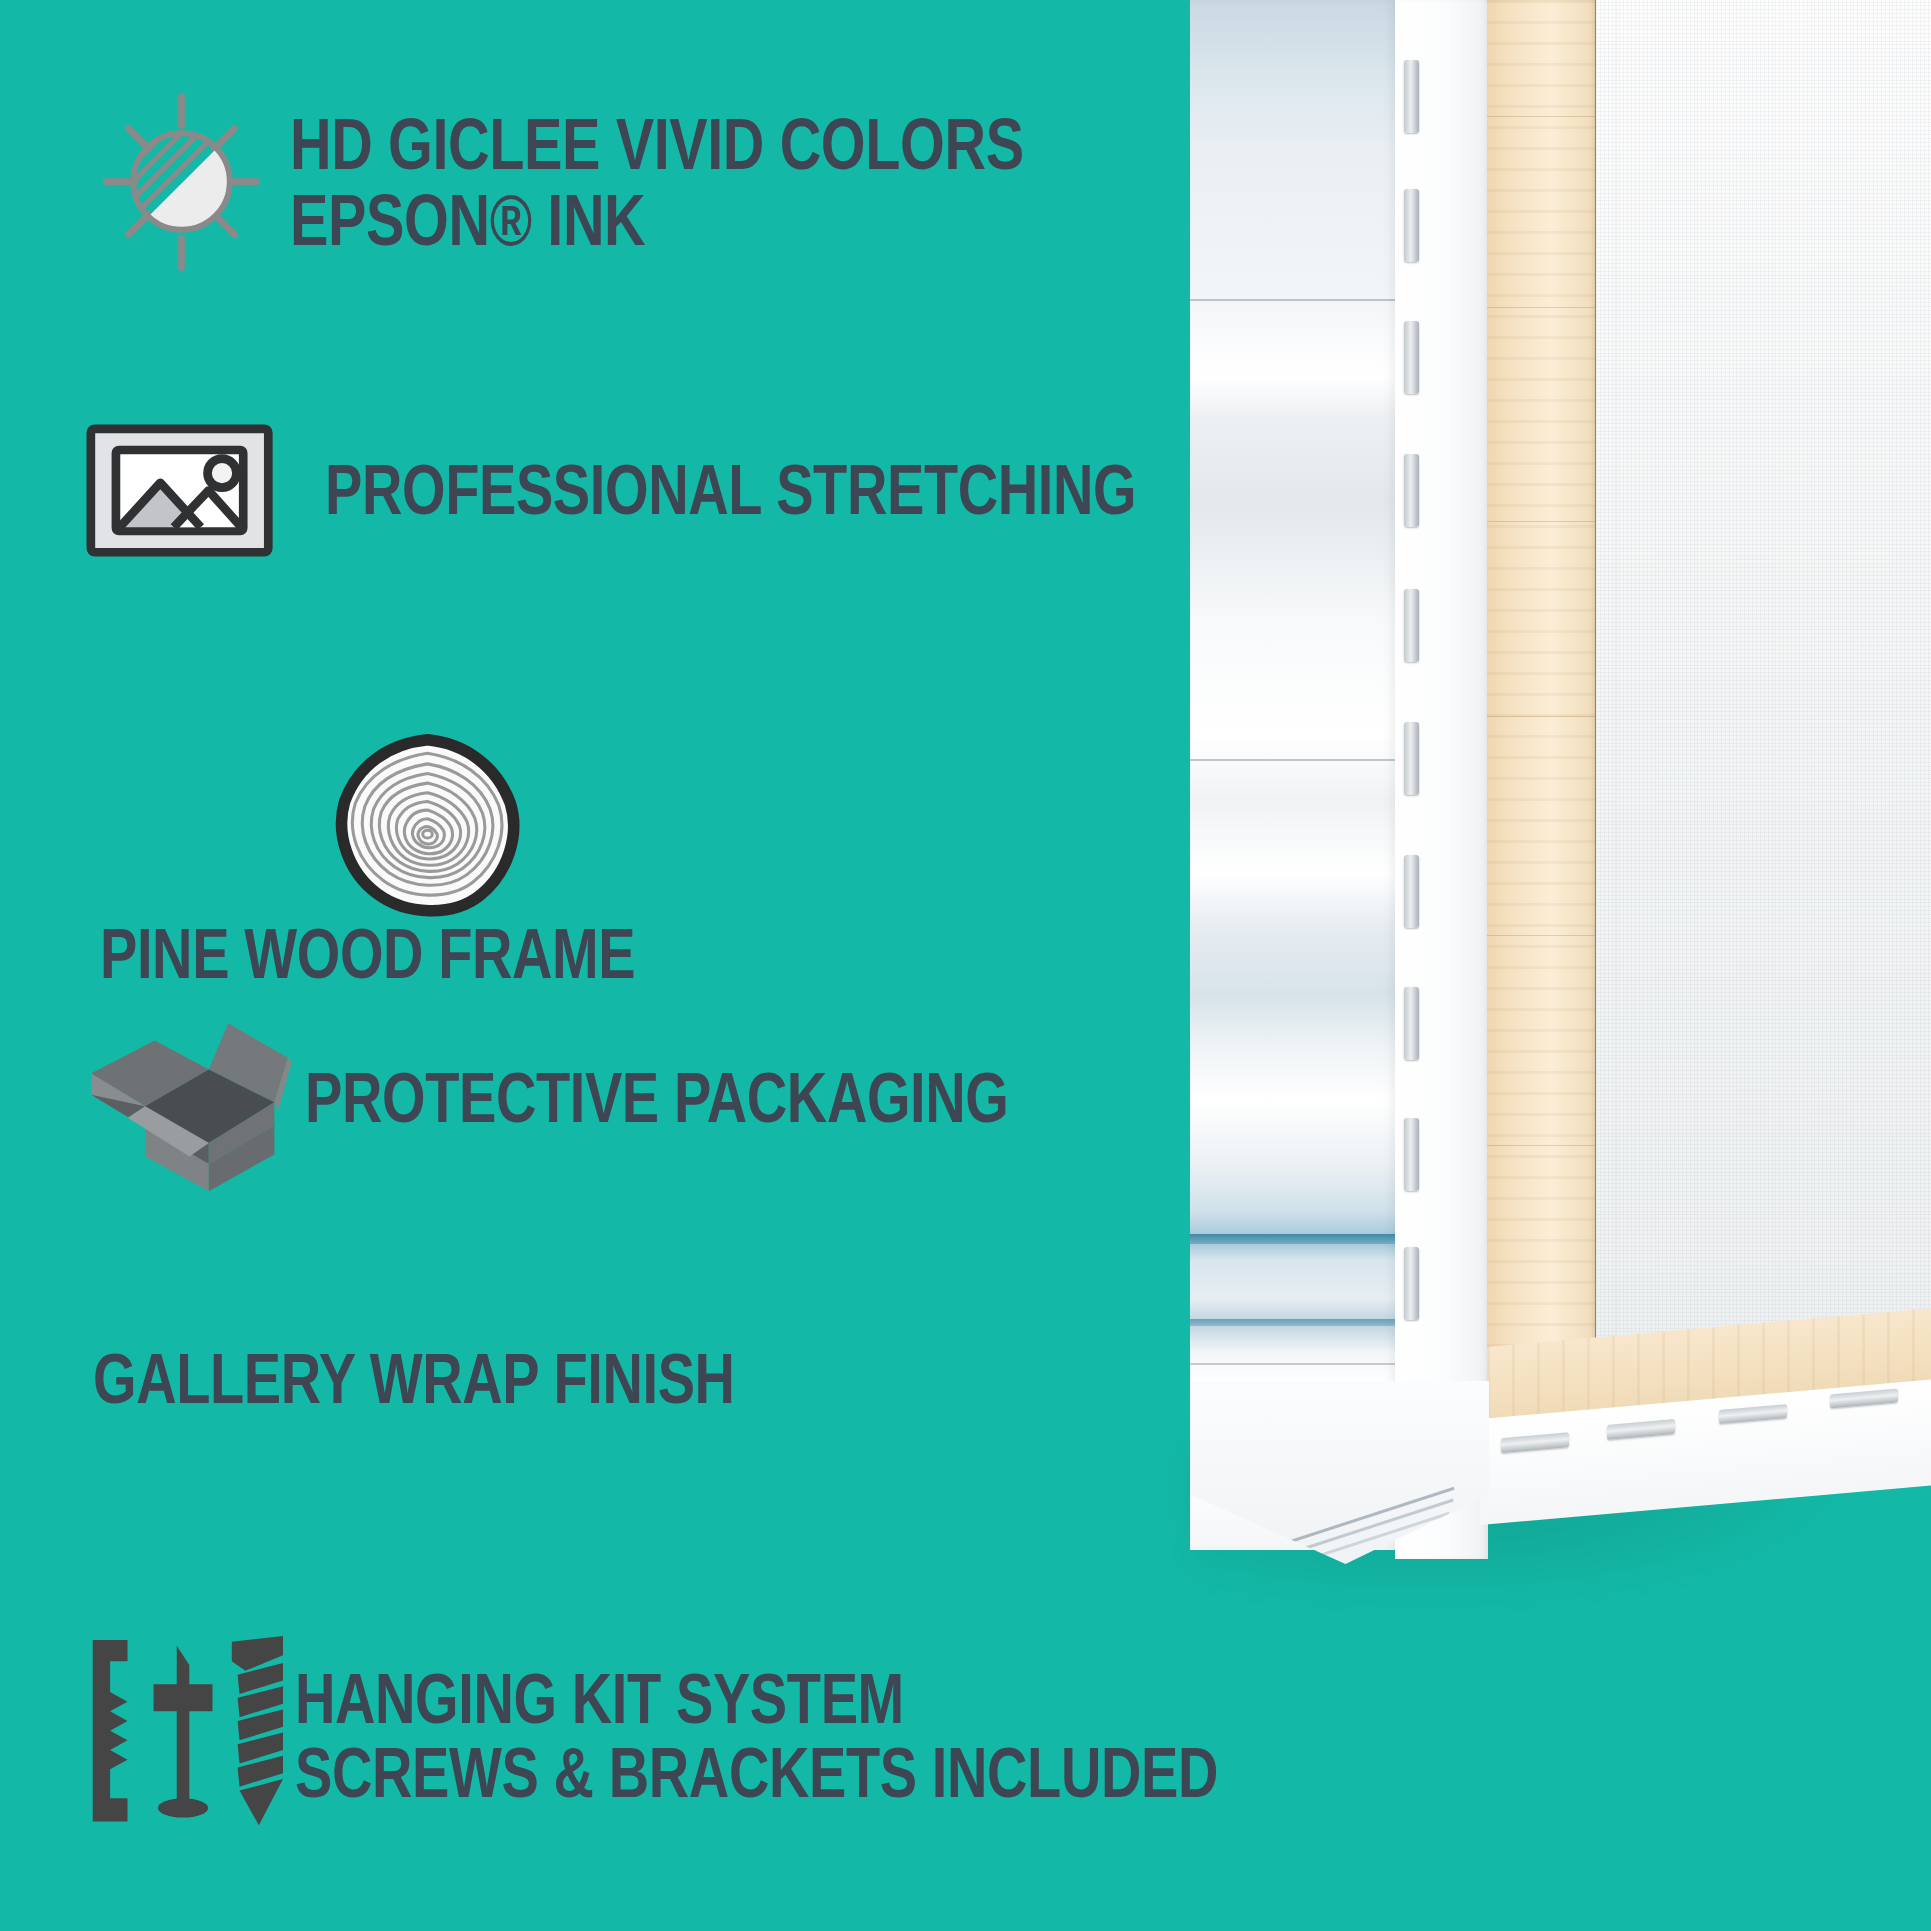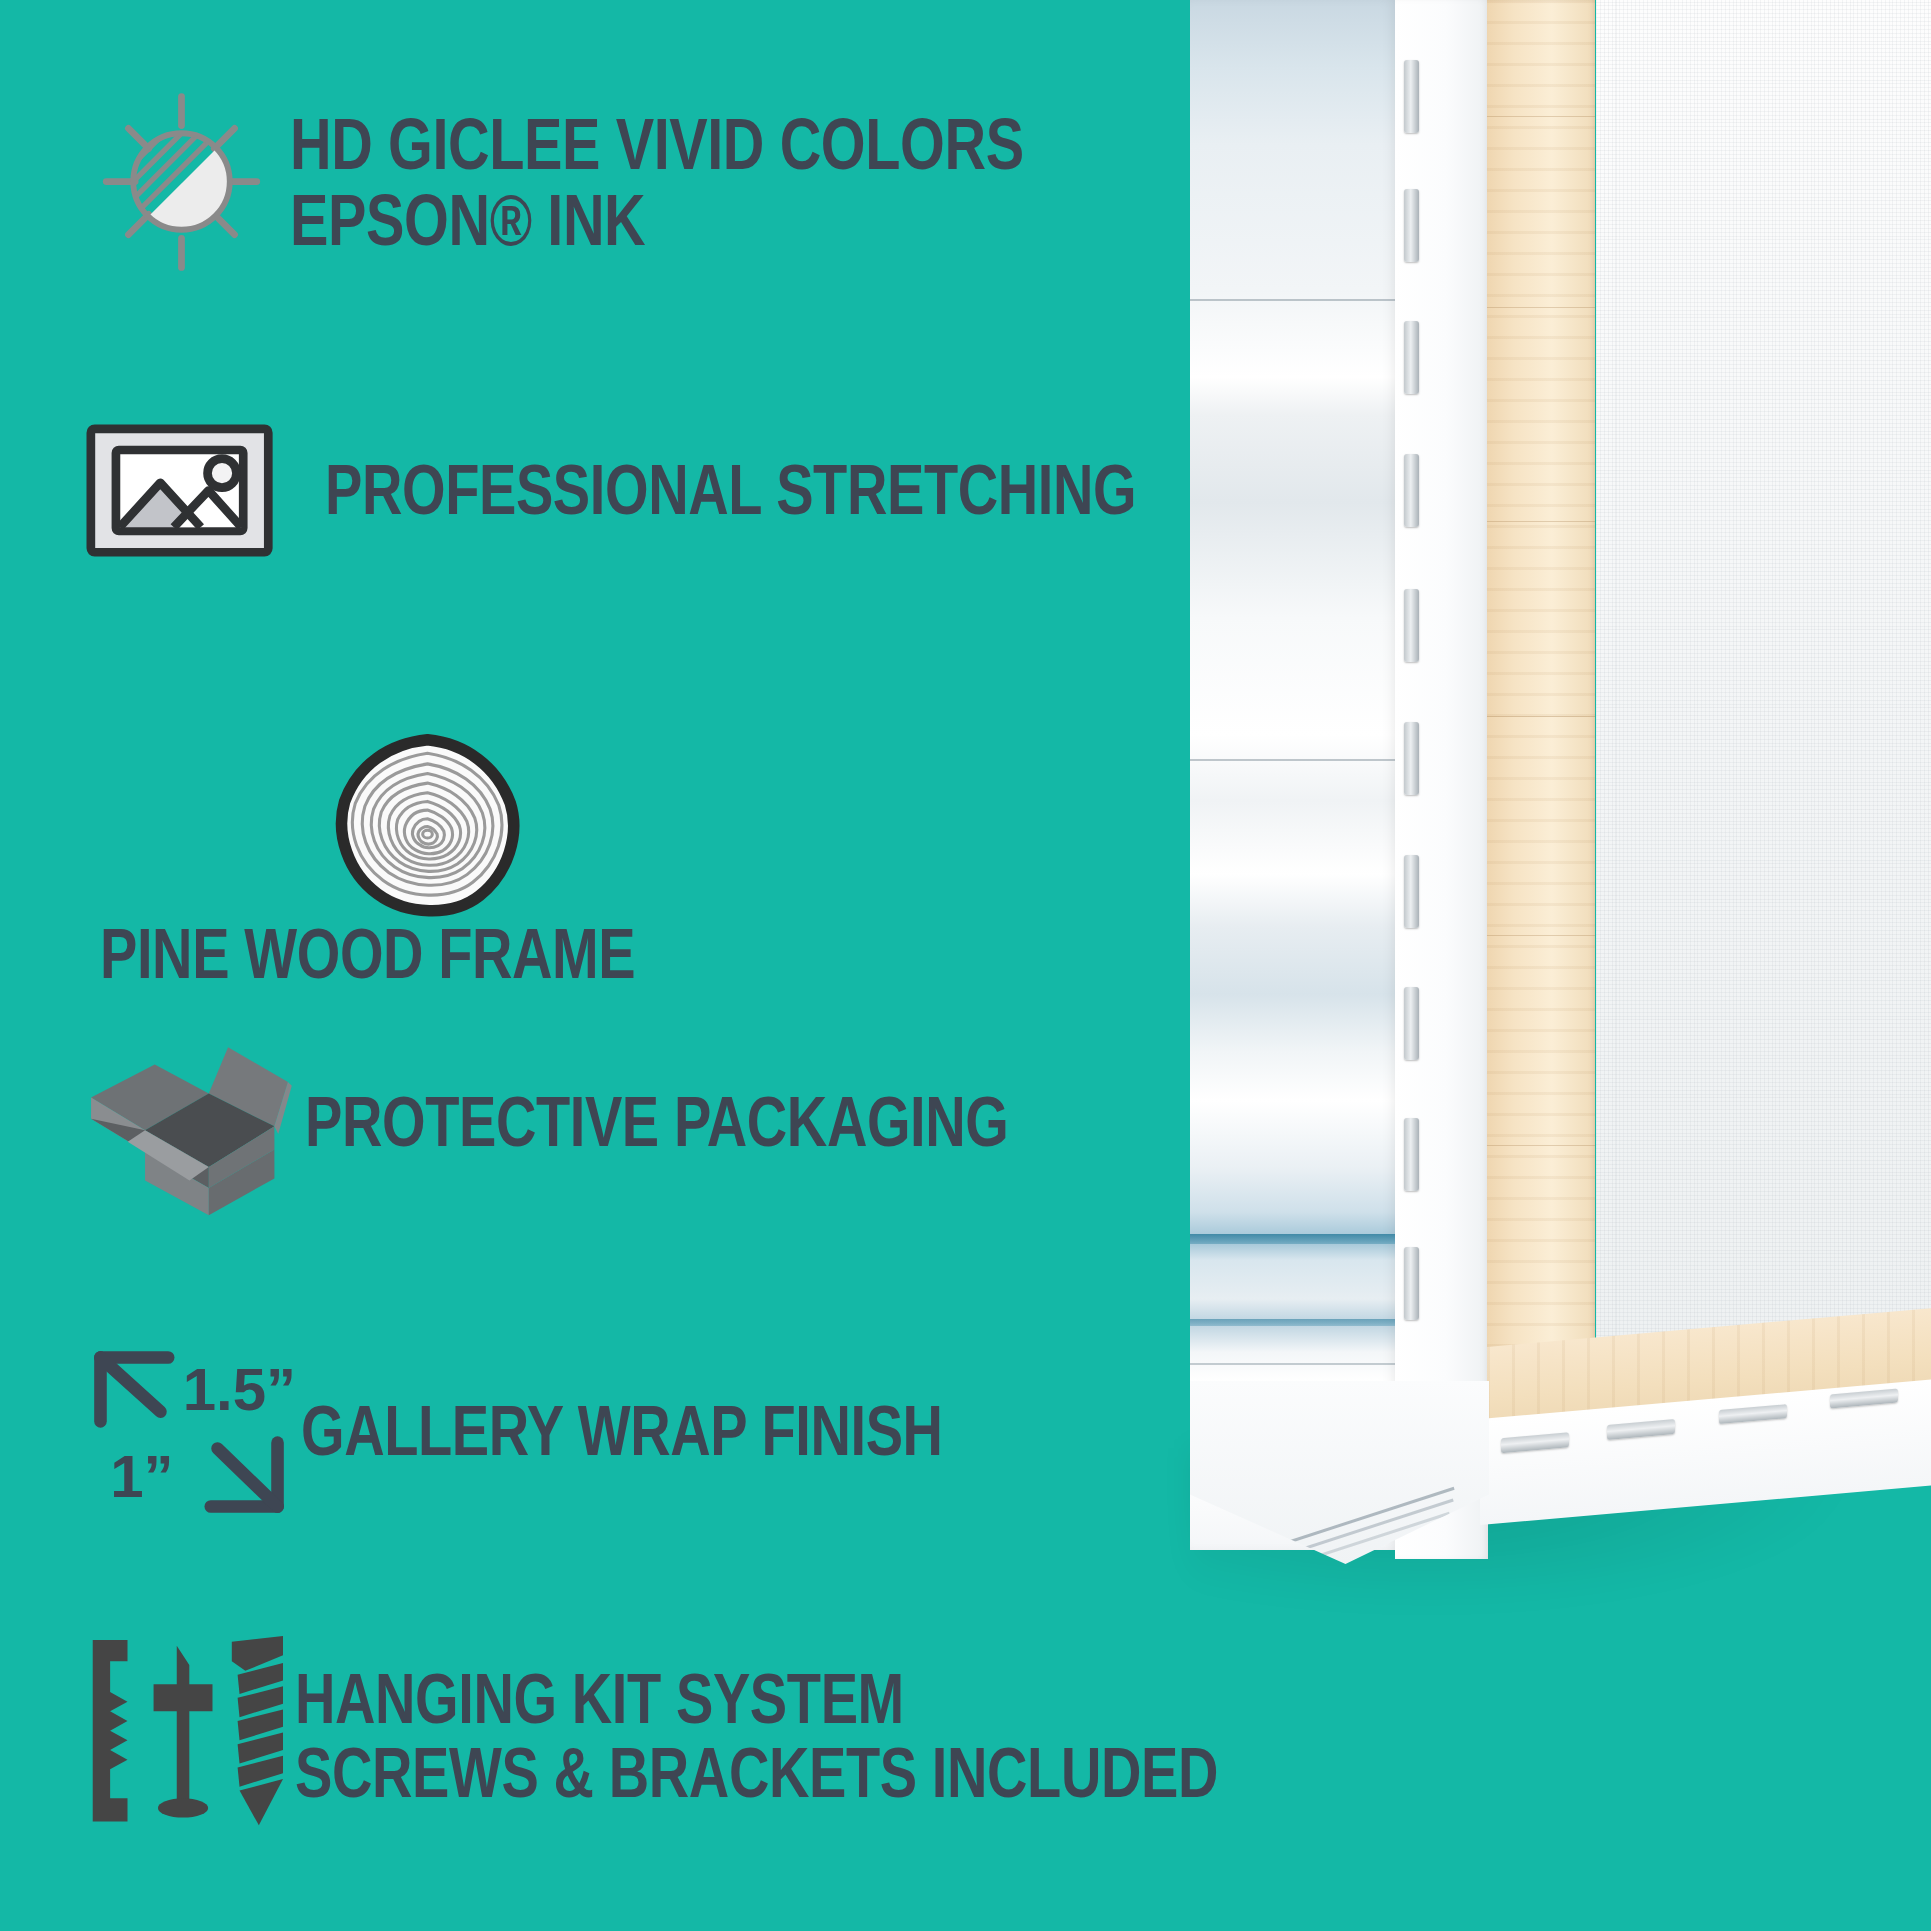--- a/index.html
+++ b/index.html
@@ -23,21 +23,21 @@
     transform:scaleX(0.80);
     transform-origin:left center;
     white-space:nowrap;
   }
   .flabel .ln{display:block;}
 
   
   #row-giclee      {left:85px;  top:83px;}
   #row-stretching  {left:85px;  top:423px;gap:32px;}
   #row-pine        {left:85px;  top:734px;flex-direction:column;}
-  #row-packaging   {left:85px;  top:1026px;}
+  #row-packaging   {left:85px;  top:1002px;}
   #row-gallery     {left:85px;  top:1342px;}
   #row-hanging     {left:85px;  top:1632px;}
 
   #row-giclee .ficon     {width:193px;height:198px;}
   #row-stretching .ficon {width:193px;height:135px;}
   #row-pine .ficon       {width:193px;height:183px;}
   #row-packaging .ficon  {width:208px;height:193px;}
   #row-gallery .ficon    {width:208px;height:179px;}
   #row-hanging .ficon    {width:198px;height:208px;}
 
@@ -261,40 +261,20 @@
 
           <path d="M62 108 L128 146 L108 160 L44 120 Z" fill="#9a9da0"></path>
         </svg>
       </div>
       <div class="flabel">
         <span class="ln">PROTECTIVE PACKAGING</span>
       </div>
     </div>
 
     <div class="feature" id="row-gallery">
-      <div class="ficon">
-        <svg width="208" height="179" viewBox="0 0 215 185">
-
-          <g stroke="#3e4653" stroke-width="13" stroke-linecap="round" fill="none">
-            <path d="M16 16 L86 16"></path>
-            <path d="M16 16 L16 82"></path>
-            <path d="M16 16 L78 72"></path>
-          </g>
-
-          <g stroke="#3e4653" stroke-width="13" stroke-linecap="round" fill="none">
-            <path d="M199 104 L199 170"></path>
-            <path d="M199 170 L130 170"></path>
-            <path d="M137 110 L199 170"></path>
-          </g>
-
-          <text x="101" y="70" fill="#3e4653" font-family="'Liberation Sans',sans-serif" font-size="62" font-weight="700">1.5”</text>
-
-          <text x="26" y="160" fill="#3e4653" font-family="'Liberation Sans',sans-serif" font-size="62" font-weight="700">1”</text>
-        </svg>
-      </div>
       <div class="flabel">
         <span class="ln">GALLERY WRAP FINISH</span>
       </div>
     </div>
 
     <div class="feature" id="row-hanging">
       <div class="ficon">
         <svg width="198" height="208" viewBox="0 0 205 215">
 
           <g fill="#454545">

